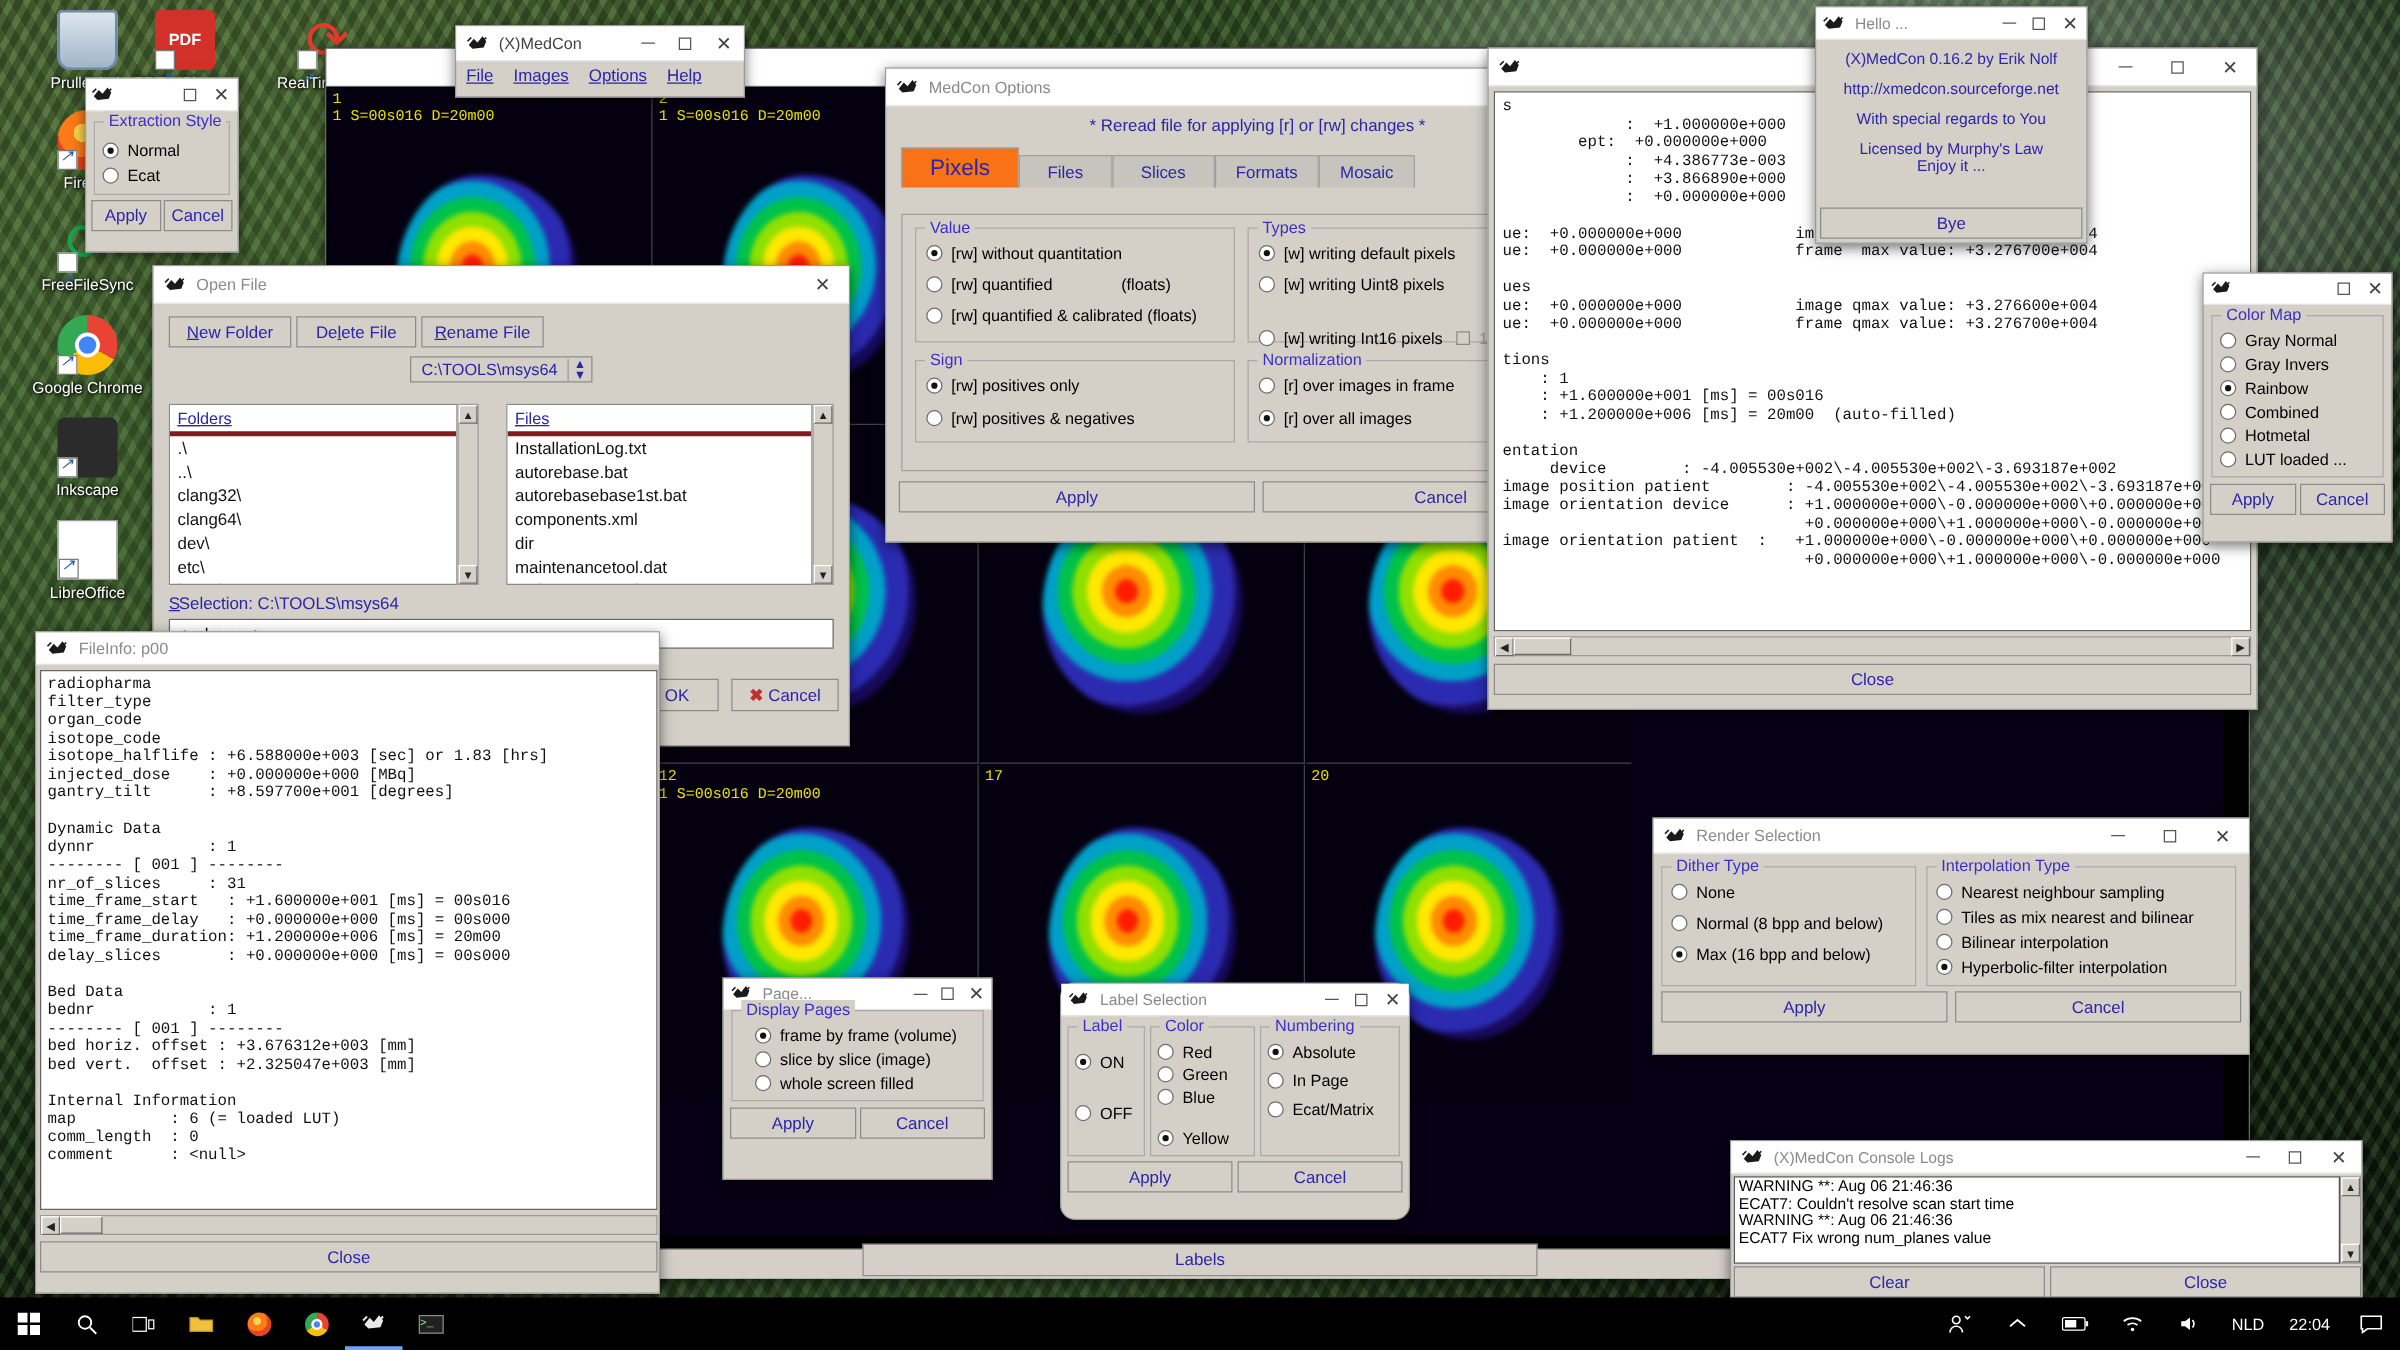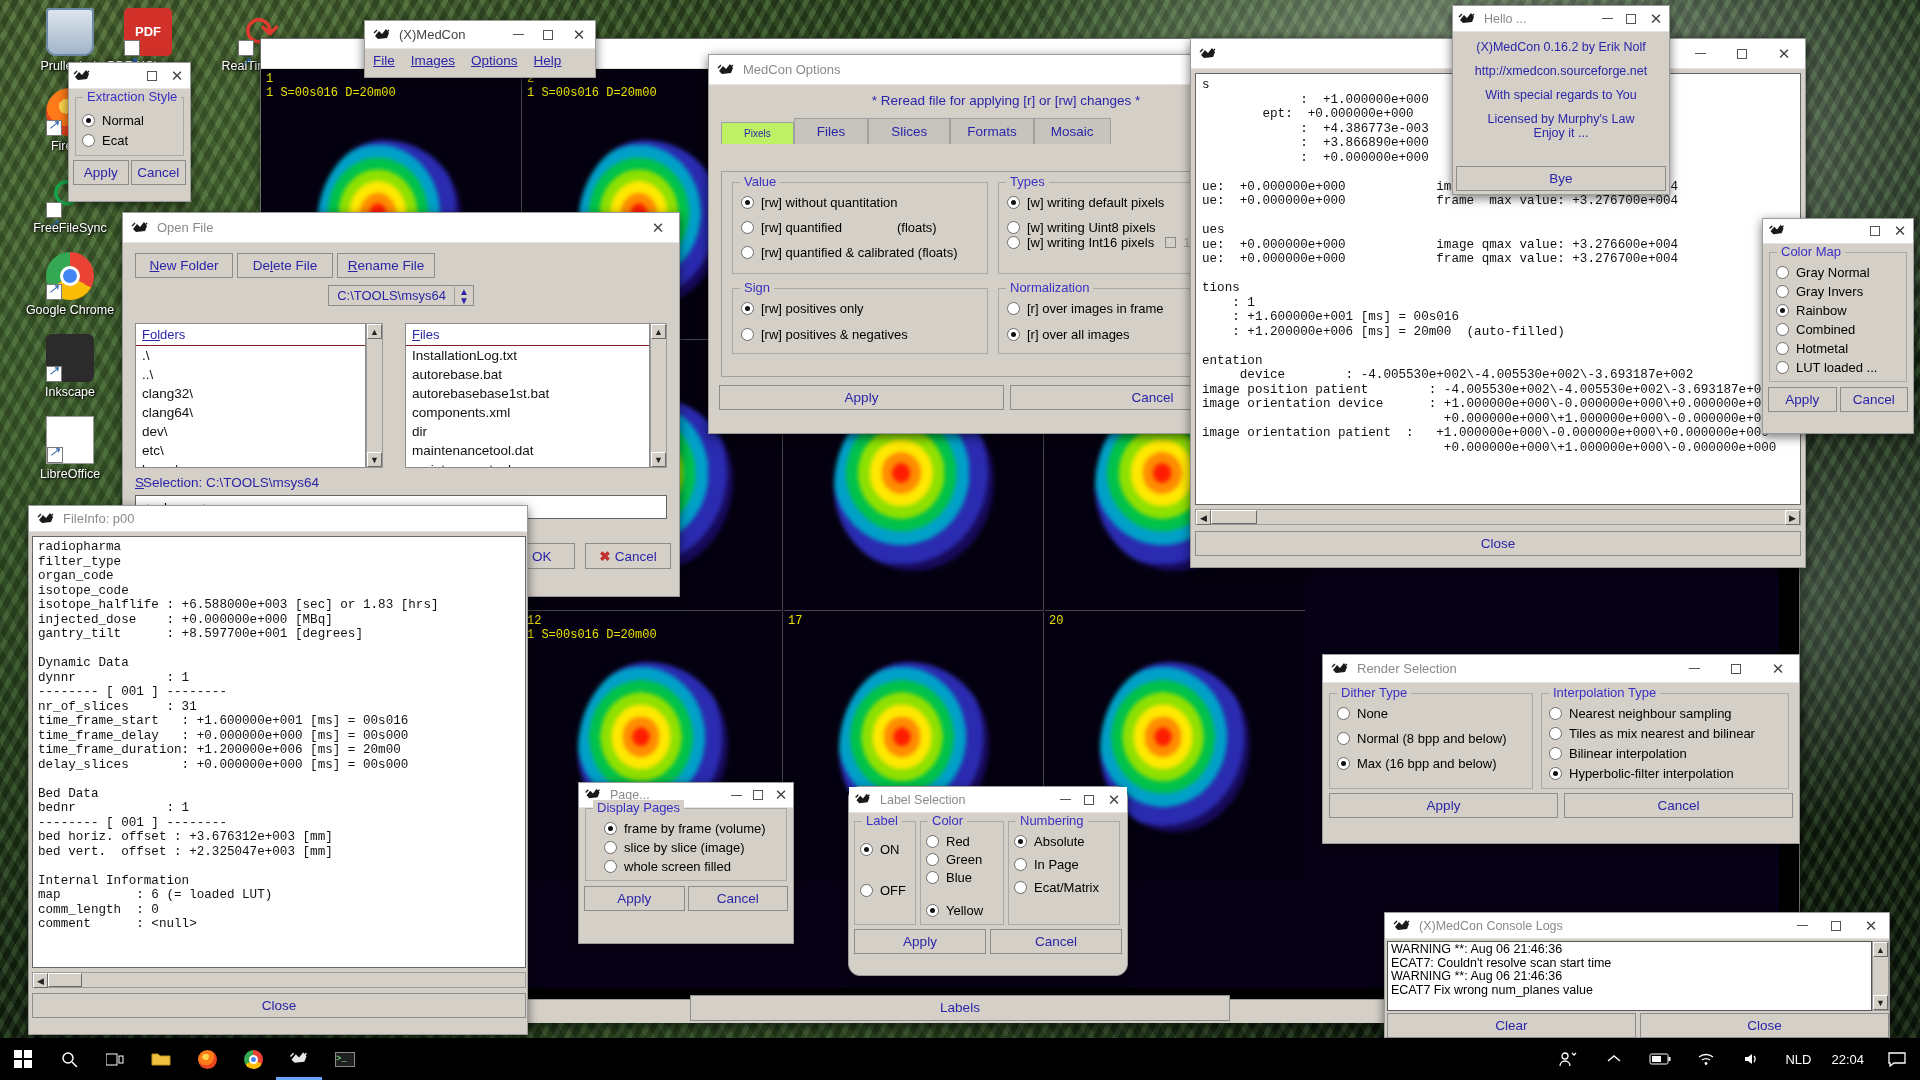--- a/index.html
+++ b/index.html
@@ -79,22 +79,22 @@
   
   #taskbar{ position:absolute; left:0; bottom:0; width:1920px; height:42px; background:#000;
     display:flex; align-items:center; color:#fff; font-size:13px; }
   .tbtn{ width:46px; height:42px; display:flex; align-items:center; justify-content:center; }
   .scroll-v{ width:17px; background:#d4d0c8; border:1px solid #9a9a9a;
              display:flex; flex-direction:column; justify-content:space-between; }
   .sarrow{ height:15px; display:flex; align-items:center; justify-content:center; font-size:9px;
            background:#d4d0c8; border:1px solid #fff; border-right-color:#6b6b6b;
            border-bottom-color:#6b6b6b; color:#222;}
   .listbox{ background:#fff; border:1px solid #8a8a8a; overflow:hidden; }
-  .lhead{ background:#fff; border-bottom:1px solid #7f1d1d; color:#2b25a8; padding:3px 6px;
-          font-size:13px; }
+  .lhead{ background:#fff; border-bottom:4px solid #7f1d1d; color:#2b25a8; padding:3px 6px;
+          font-size:13px;text-decoration:underline; }
   .litem{ padding:2px 6px; font-size:13.5px; color:#111; }
   .txtpanel{ background:#fff; border:1px solid #666; overflow:hidden;
              font-family:"Liberation Mono", monospace; font-size:12.6px; line-height:14.5px;
              color:#111; white-space:pre; }
 </style>
 </head>
 <body>
 
 <div id="wallpaper"></div>
 
@@ -384,21 +384,21 @@
         </span>
       <span class="tb">
           <i class="msq"></i>
         </span>
       <span class="tb x">✕</span>
     </span>
   </div>
   <div style="text-align:center;color:#2b25a8;font-size:13.5px;padding:8px 0 10px">* Reread file for applying [r] or [rw] changes *</div>
 
   <div style="display:flex;padding:0 12px;align-items:flex-end">
-    <div style="padding:5px 22px;background:#bef264;border:1px solid #a0a0a0;border-bottom:none;color:#2b25a8;font-size:10px">Pixels</div>
+    <div style="padding:5px 22px;background:#f97316;border:1px solid #a0a0a0;border-bottom:none;color:#2b25a8;font-size:18px">Pixels</div>
     <div style="padding:5px 22px;background:#c7c4bd;border:1px solid #a0a0a0;border-bottom:none;color:#2b25a8;font-size:13.5px">Files</div>
     <div style="padding:5px 22px;background:#c7c4bd;border:1px solid #a0a0a0;border-bottom:none;color:#2b25a8;font-size:13.5px">Slices</div>
     <div style="padding:5px 16px;background:#c7c4bd;border:1px solid #a0a0a0;border-bottom:none;color:#2b25a8;font-size:13.5px">Formats</div>
     <div style="padding:5px 16px;background:#c7c4bd;border:1px solid #a0a0a0;border-bottom:none;color:#2b25a8;font-size:13.5px">Mosaic</div>
   </div>
 
   <div style="position:absolute;left:12px;top:116px;width:572px;height:206px;background:#d4d0c8;border:1px solid #a0a0a0;display:flex;gap:10px;padding:10px 10px">
     <div style="flex:1;display:flex;flex-direction:column;gap:14px">
       <div class="grp" style="height:92px">
         <span class="cap">Value</span>
@@ -428,21 +428,21 @@
         </div>
       </div>
     </div>
     <div style="width:284px;display:flex;flex-direction:column;gap:14px">
       <div class="grp" style="height:92px">
         <span class="cap">Types</span>
         <div class="rowr" style="margin-bottom:10px">
           <span class="rad on"></span>
           <span>[w]  writing default pixels</span>
         </div>
-        <div class="rowr" style="margin-bottom:0">
+        <div class="rowr" style="margin-bottom:28px">
           <span class="rad"></span>
           <span>[w]  writing  Uint8  pixels</span>
         </div>
         <div class="rowr">
           <span class="rad"></span>
           <span>[w]  writing  Int16  pixels</span>
           <span class="cbx" style="margin-left:4px"></span>
           <span style="color:#9a9a9a">12 bits used</span>
         </div>
       </div>

